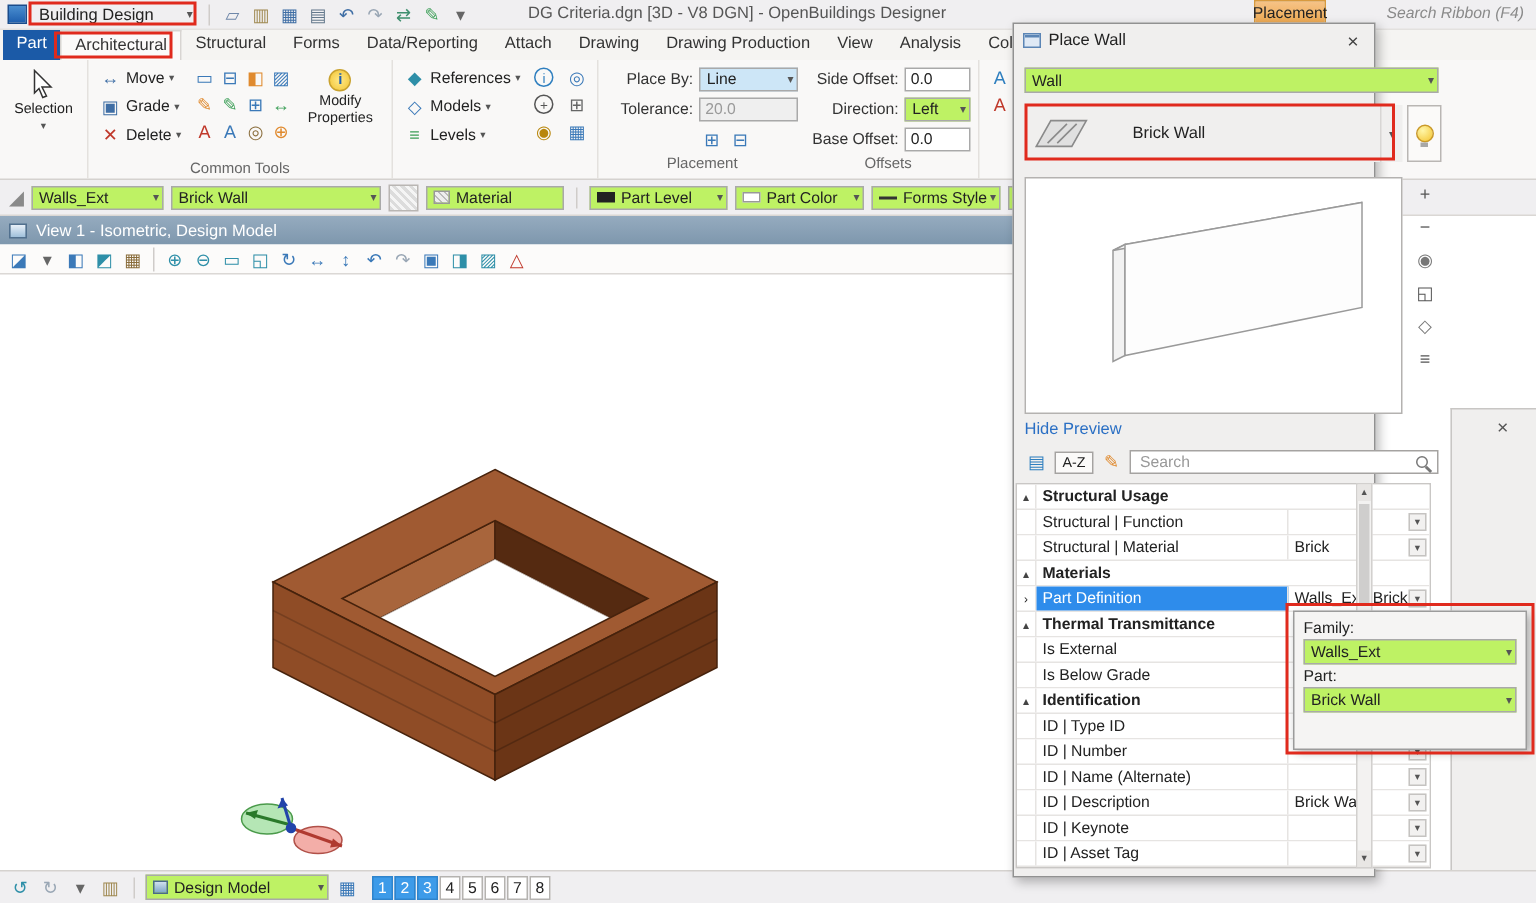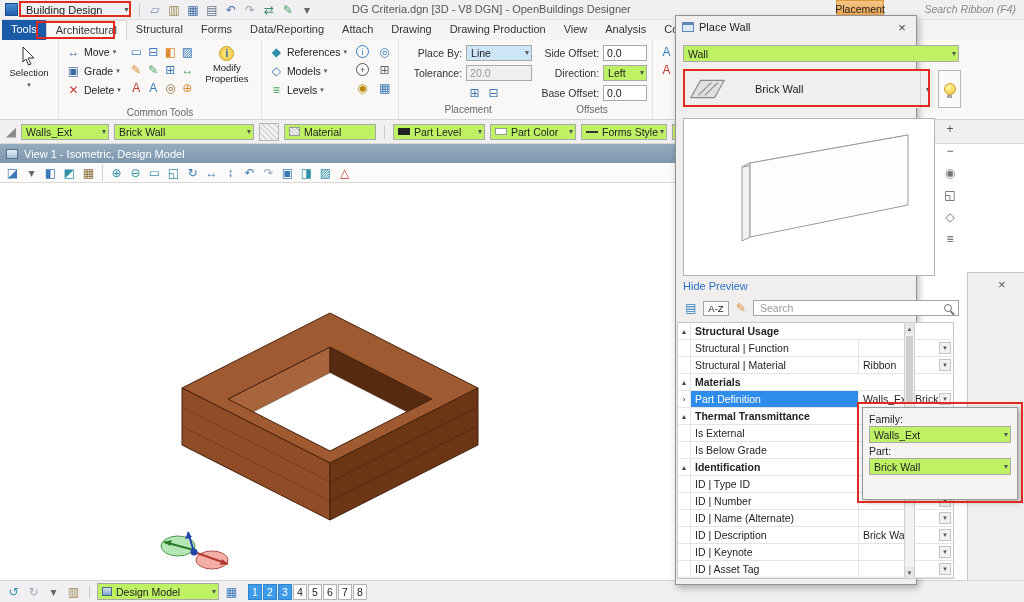--- a/index.html
+++ b/index.html
@@ -189,21 +189,21 @@
       <span class="qicon" style="color: rgb(63, 143, 110);">⇄</span>
       <span class="qicon" style="color: rgb(63, 160, 90);">✎</span>
       <span class="qicon" style="color: rgb(102, 102, 102);">▾</span>
     </span>
   <span class="doc-title">DG Criteria.dgn [3D - V8 DGN] - OpenBuildings Designer</span>
   <span class="contextual-tab">Placement</span>
   <span class="search-hint">Search Ribbon (F4)</span>
 </div>
 
 <div class="tabrow" id="tabrow">
-    <div class="tab file">Tools</div>
+    <div class="tab file">Part</div>
     <div class="tab active">Architectural</div>
     <div class="tab">Structural</div>
     <div class="tab">Forms</div>
     <div class="tab">Data/Reporting</div>
     <div class="tab">Attach</div>
     <div class="tab">Drawing</div>
     <div class="tab">Drawing Production</div>
     <div class="tab">View</div>
     <div class="tab">Analysis</div>
     <div class="tab">Colla</div>
@@ -525,21 +525,21 @@
         <span class="plabel">Structural | Function</span>
         <span class="pvalue">
           <span class="vtext"></span>
           <span class="varr">▾</span>
         </span>
       </div>
       <div class="prow">
         <span class="gutter"></span>
         <span class="plabel">Structural | Material</span>
         <span class="pvalue">
-          <span class="vtext">Ribbon</span>
+          <span class="vtext">Brick</span>
           <span class="varr">▾</span>
         </span>
       </div>
       <div class="prow cat">
         <span class="gutter">▴</span>
         <span class="plabel">Materials</span>
       </div>
       <div class="prow sel">
         <span class="gutter">›</span>
         <span class="plabel">Part Definition</span>

